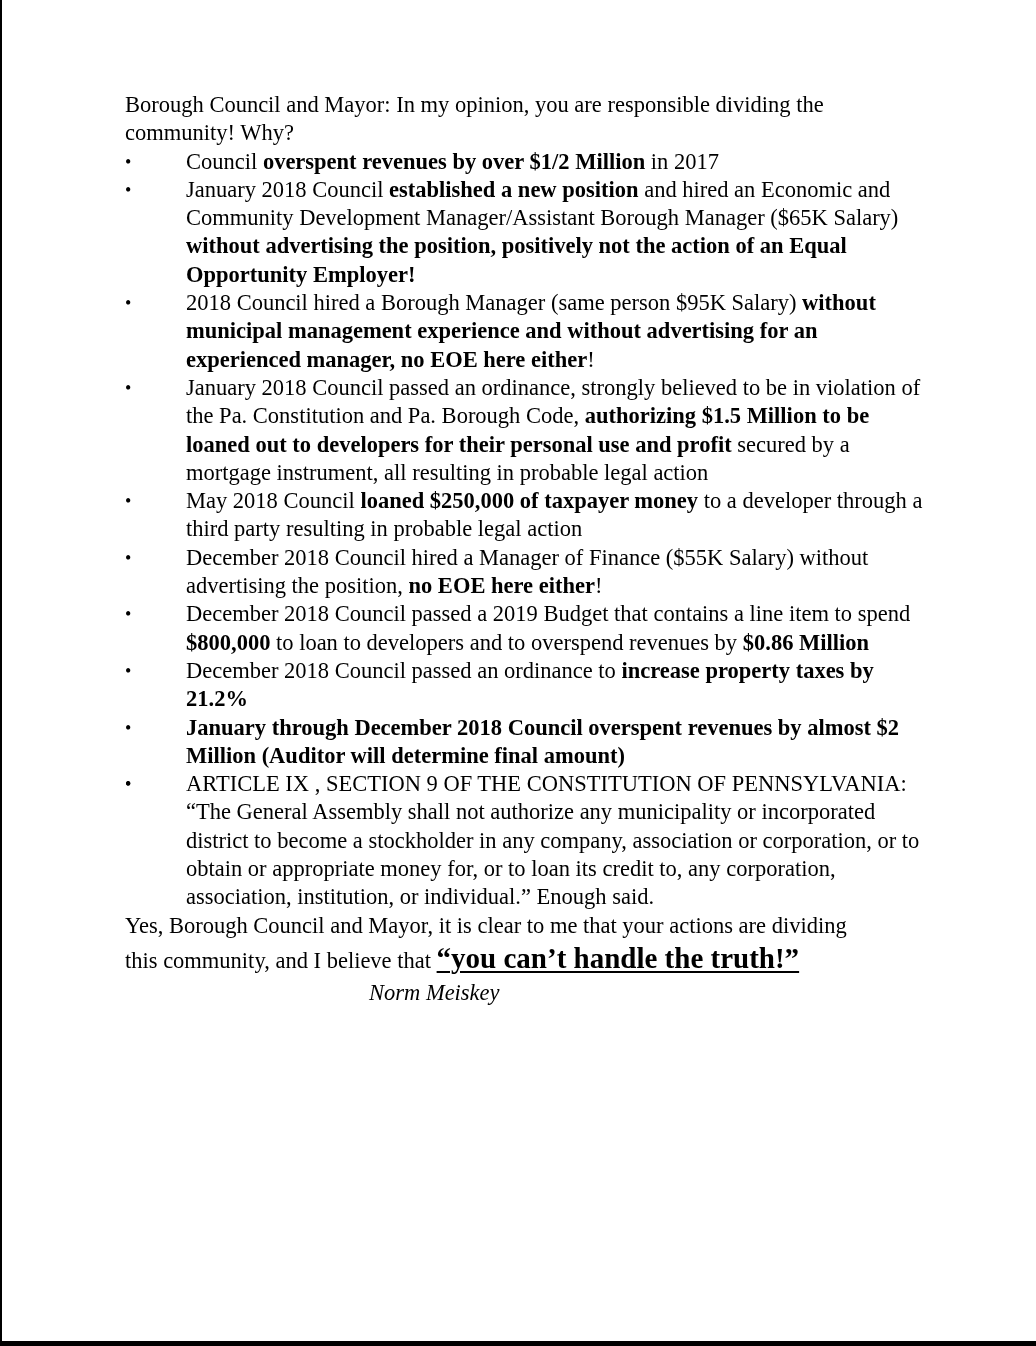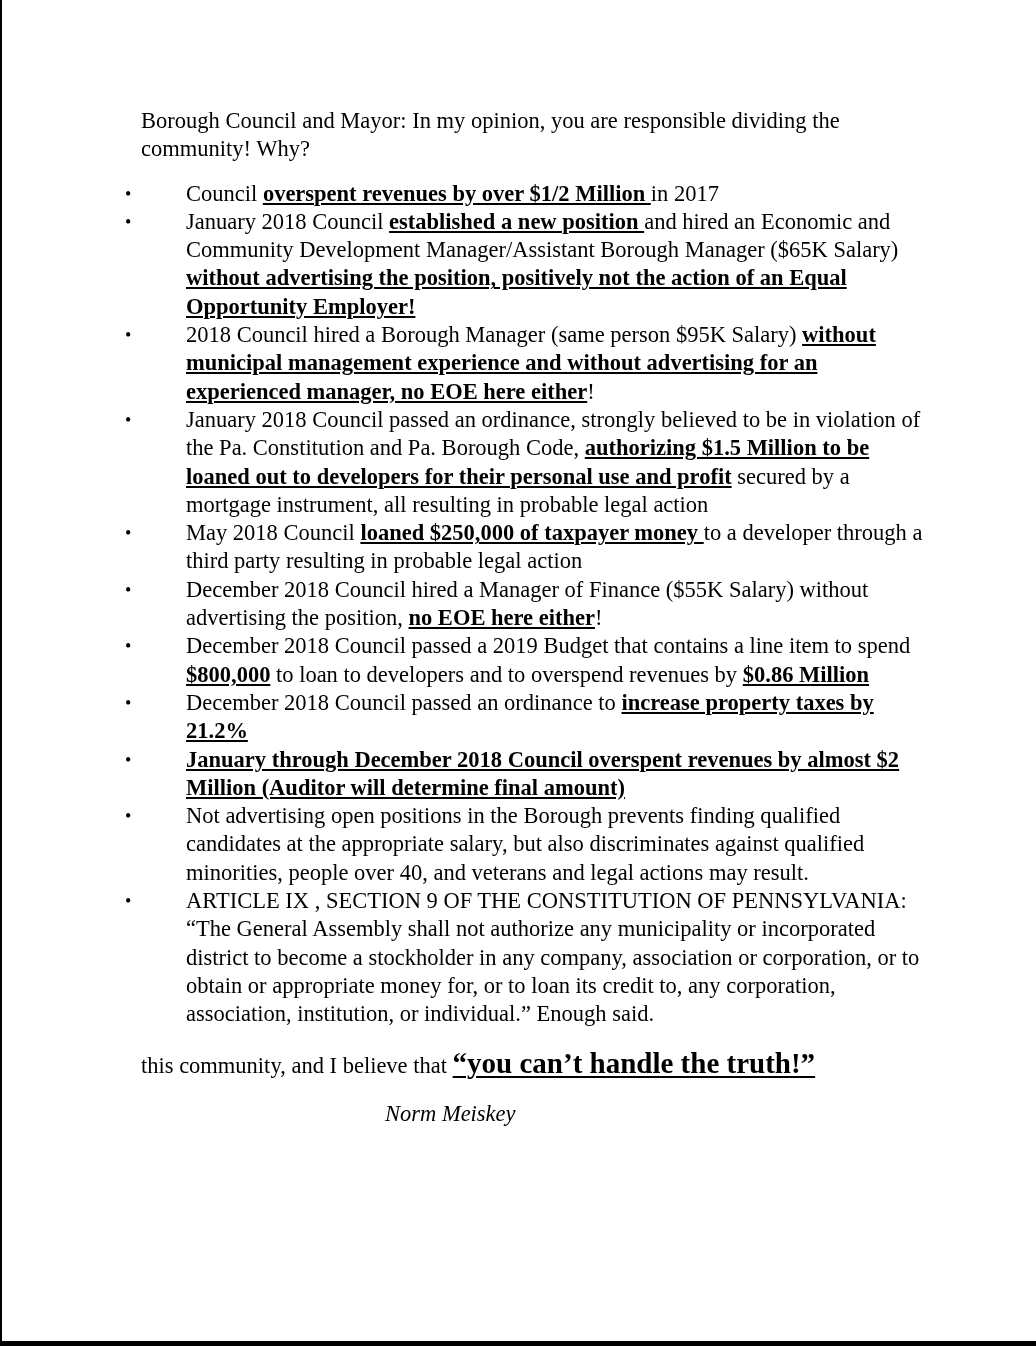--- a/index.html
+++ b/index.html
@@ -7,25 +7,25 @@
       width: 1036px; height: 1346px; position: relative; overflow: hidden;
       font-family: "Liberation Serif", "DejaVu Serif", serif;
       color: #000;
     }
     .left-border { position: absolute; left: 0; top: 0; width: 2px; height: 1346px; background: #000; }
     .bottom-border { position: absolute; left: 0; top: 1341px; width: 1036px; height: 5px; background: #000; }
     .doc {
       position: absolute; left: 125px; top: 91px; width: 800px;
       font-size: 22.5px; line-height: 28.3px;
     }
-    .doc p { margin: 16px; }
+    .doc p { margin: 0; }
     ul.items { list-style: none; margin: 0; padding: 0; }
     ul.items li { position: relative; padding-left: 61px; }
     ul.items li .bullet { position: absolute; left: 0; top: 0; font-size: 18px; }
-    b.u { font-weight: bold; text-decoration: underline; text-decoration-thickness: 2px; text-underline-offset: 2px; margin-top: 16px; }
+    b.u { font-weight: bold; text-decoration-thickness: 2px; text-underline-offset: 2px; margin-top: 16px; }
     .closing-2 { line-height: 36px; }
     .big-quote { font-size: 29px; font-weight: bold; text-decoration: underline; text-decoration-thickness: 2px; text-underline-offset: 3px; text-align: right; }
     .signature { margin-top: 20px; padding-left: 244px; font-style: italic; }
   </style>
 </head>
 <body>
 
 <div class="left-border"></div>
 <div class="bottom-border"></div>
 
@@ -35,20 +35,21 @@
   <ul class="items" id="items">
       <li><span class="bullet">•</span><span>Council </span><b class="u">overspent revenues by over $1/2 Million </b><span>in 2017</span></li>
       <li><span class="bullet">•</span><span>January 2018 Council </span><b class="u">established a new position </b><span>and hired an Economic and Community Development Manager/Assistant Borough Manager ($65K Salary) </span><b class="u">without advertising the position, positively not the action of an Equal Opportunity Employer!</b></li>
       <li><span class="bullet">•</span><span>2018 Council hired a Borough Manager (same person $95K Salary) </span><b class="u">without municipal management experience and without advertising for an experienced manager, no EOE here either</b><span>!</span></li>
       <li><span class="bullet">•</span><span>January 2018 Council passed an ordinance, strongly believed to be in violation of the Pa. Constitution and Pa. Borough Code,  </span><b class="u">authorizing $1.5 Million to be loaned out to developers for their personal use and profit</b><span> secured by a mortgage instrument, all resulting in probable legal action</span></li>
       <li><span class="bullet">•</span><span>May 2018 Council </span><b class="u">loaned $250,000 of taxpayer money </b><span>to a developer through a third party resulting in probable legal action</span></li>
       <li><span class="bullet">•</span><span>December 2018 Council hired a Manager of Finance ($55K Salary) without advertising the position, </span><b class="u">no EOE here either</b><span>!</span></li>
       <li><span class="bullet">•</span><span>December 2018 Council passed a 2019 Budget that contains a line item to spend </span><b class="u">$800,000</b><span> to loan to developers and to overspend revenues by </span><b class="u">$0.86 Million</b></li>
       <li><span class="bullet">•</span><span>December 2018 Council passed an ordinance to </span><b class="u">increase property taxes by 21.2%</b></li>
       <li><span class="bullet">•</span><b class="u">January through December 2018 Council overspent revenues by almost $2 Million (Auditor will determine final amount)</b></li>
-      <li><span class="bullet">•</span><span>Not advertising open positions in the Borough prevents finding qualified candidates at the appropriate salary, but also discriminates against qualified minorities, people over 40, and veterans and legal actions may result.</span></li>
+      <li><span class="bullet">•</span></li>
       <li><span class="bullet">•</span><span>ARTICLE IX , SECTION 9 OF THE CONSTITUTION OF PENNSYLVANIA: “The General Assembly shall not authorize any municipality or incorporated district to become a stockholder in any company, association or corporation, or to obtain or appropriate money for, or to loan its credit to, any corporation, association, institution, or individual.” Enough said.</span></li>
     </ul>
 
+  <p>Yes, Borough Council and Mayor, it is clear to me that your actions are dividing</p>
   <p class="closing-2"><span>this community, and I believe that </span><span class="big-quote">“you can’t handle the truth!”</span></p>
 
   <p class="signature">Norm Meiskey</p>
 </div>
 
 </body></html>

